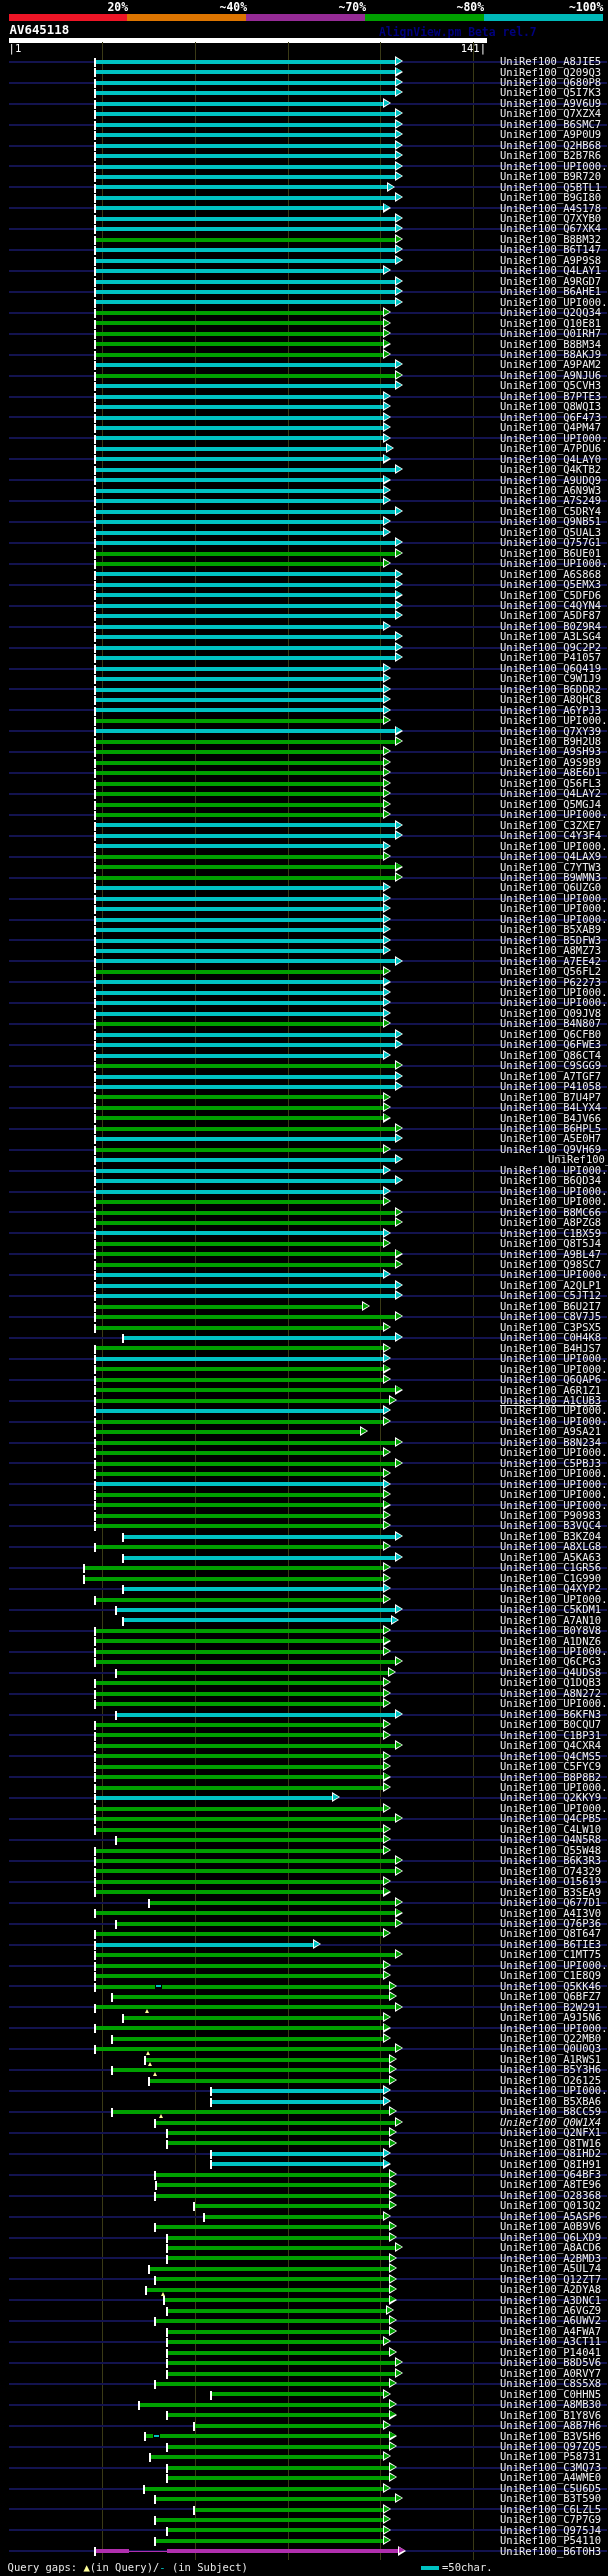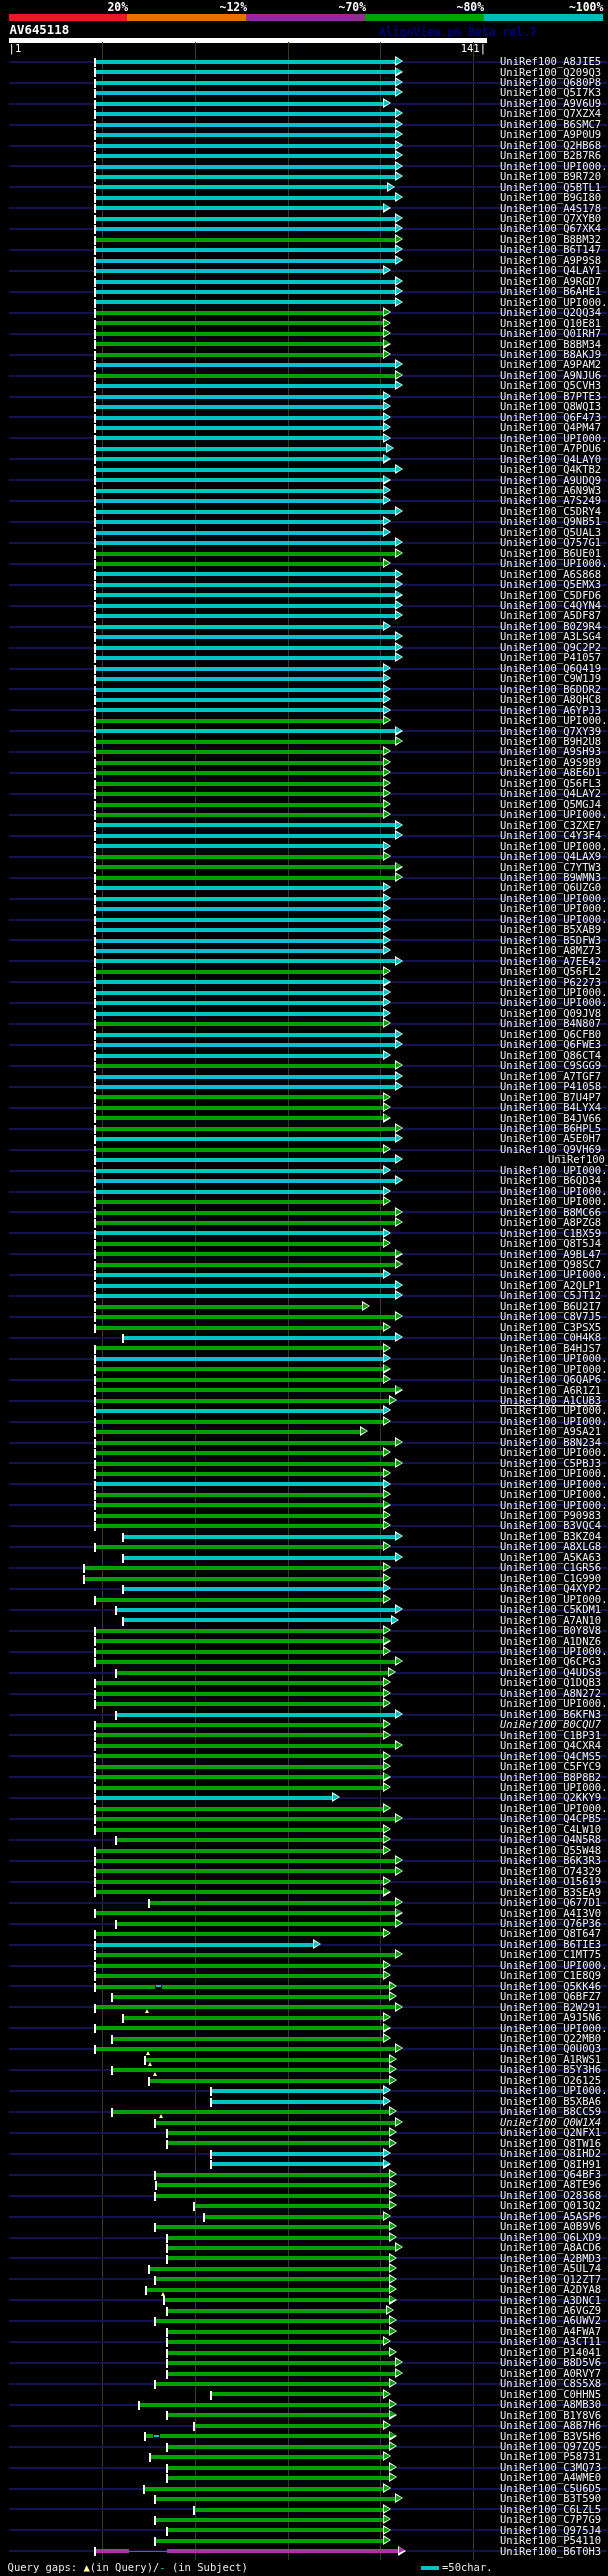--- a/index.html
+++ b/index.html
@@ -29,21 +29,21 @@
   #legend-text{margin-left:21px;}
 </style>
 </head>
 <body>
 
 <div id="screen">
   <div id="scale-bar">
       <div class="scale-seg" style="left: 8.6px; width: 119px; background: rgb(238, 21, 38);"></div>
       <div class="scale-label" style="right: 481px;">20%</div>
       <div class="scale-seg" style="left: 127px; width: 119px; background: rgb(221, 117, 0);"></div>
-      <div class="scale-label" style="right: 362px;">~12%</div>
+      <div class="scale-label" style="right: 362px;">~40%</div>
       <div class="scale-seg" style="left: 246px; width: 119px; background: rgb(150, 43, 150);"></div>
       <div class="scale-label" style="right: 243px;">~70%</div>
       <div class="scale-seg" style="left: 365px; width: 119px; background: rgb(0, 160, 0);"></div>
       <div class="scale-label" style="right: 125px;">~80%</div>
       <div class="scale-seg" style="left: 484px; width: 119px; background: rgb(0, 185, 185);"></div>
       <div class="scale-label" style="right: 5.7px;">~100%</div>
     </div>
   <div id="query-name">AV645118</div>
   <div id="watermark">AlignView.pm Beta rel.7</div>
   <div id="query-bar"></div>
@@ -929,21 +929,21 @@
       <div class="rowline" style="left: 8.6px; top: 1714px; width: 598px;"></div>
       <div class="bar" style="left: 116px; top: 1713px; width: 281px; background: rgb(0, 195, 195);"></div>
       <div class="starttick" style="left: 115px; top: 1711px;"></div>
       <div class="arrow-outline" style="left: 395px; top: 1709px;"></div>
       <div class="arrow" style="left: 396px; top: 1711px; border-left-color: rgb(0, 195, 195);"></div>
       <div class="row-label" style="top: 1709px;">UniRef100_B6KFN3</div>
       <div class="bar" style="left: 95px; top: 1723px; width: 290px; background: rgb(0, 160, 0);"></div>
       <div class="starttick" style="left: 94px; top: 1721px;"></div>
       <div class="arrow-outline" style="left: 383px; top: 1719px;"></div>
       <div class="arrow" style="left: 384px; top: 1721px; border-left-color: rgb(0, 160, 0);"></div>
-      <div class="row-label" style="top: 1719px; font-style: italic;">UniRef100_B0CQU7</div>
+      <div class="row-label" style="top: 1719px;">UniRef100_B0CQU7</div>
       <div class="rowline" style="left: 8.6px; top: 1734px; width: 598px;"></div>
       <div class="bar" style="left: 95px; top: 1733px; width: 290px; background: rgb(0, 160, 0);"></div>
       <div class="starttick" style="left: 94px; top: 1732px;"></div>
       <div class="arrow-outline" style="left: 383px; top: 1730px;"></div>
       <div class="arrow" style="left: 384px; top: 1732px; border-left-color: rgb(0, 160, 0);"></div>
       <div class="row-label" style="top: 1730px;">UniRef100_C1BP31</div>
       <div class="bar" style="left: 95px; top: 1744px; width: 301px; background: rgb(0, 160, 0);"></div>
       <div class="starttick" style="left: 94px; top: 1742px;"></div>
       <div class="arrow-outline" style="left: 395px; top: 1740px;"></div>
       <div class="arrow" style="left: 396px; top: 1742px; border-left-color: rgb(0, 160, 0);"></div>

